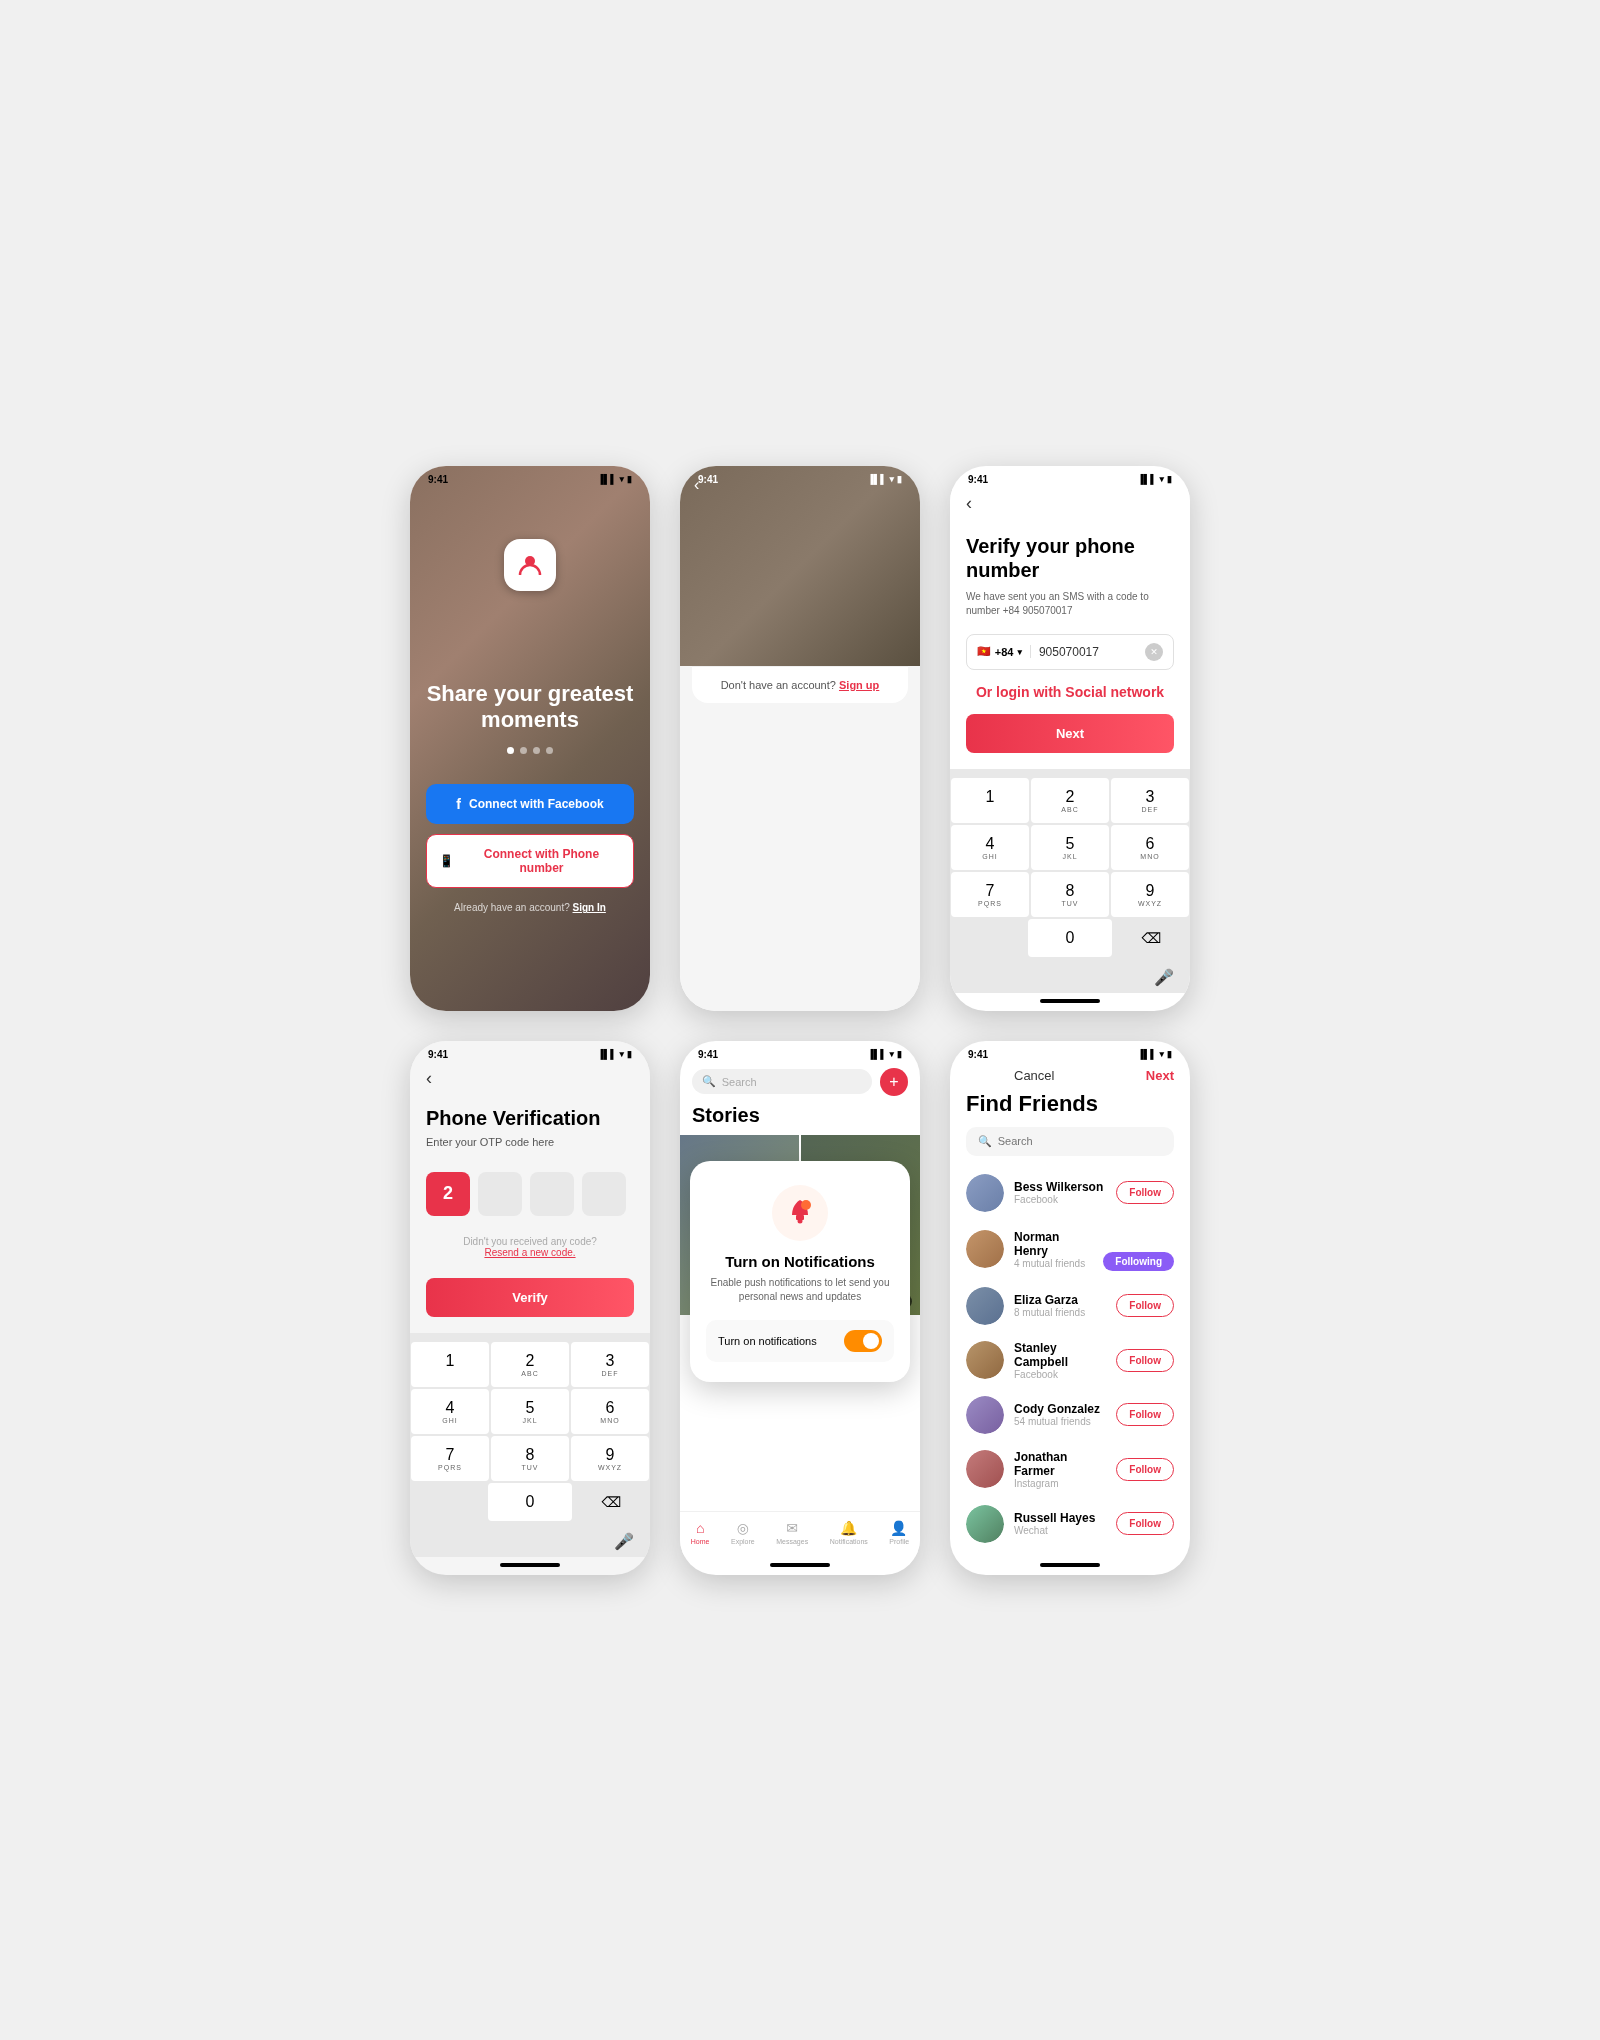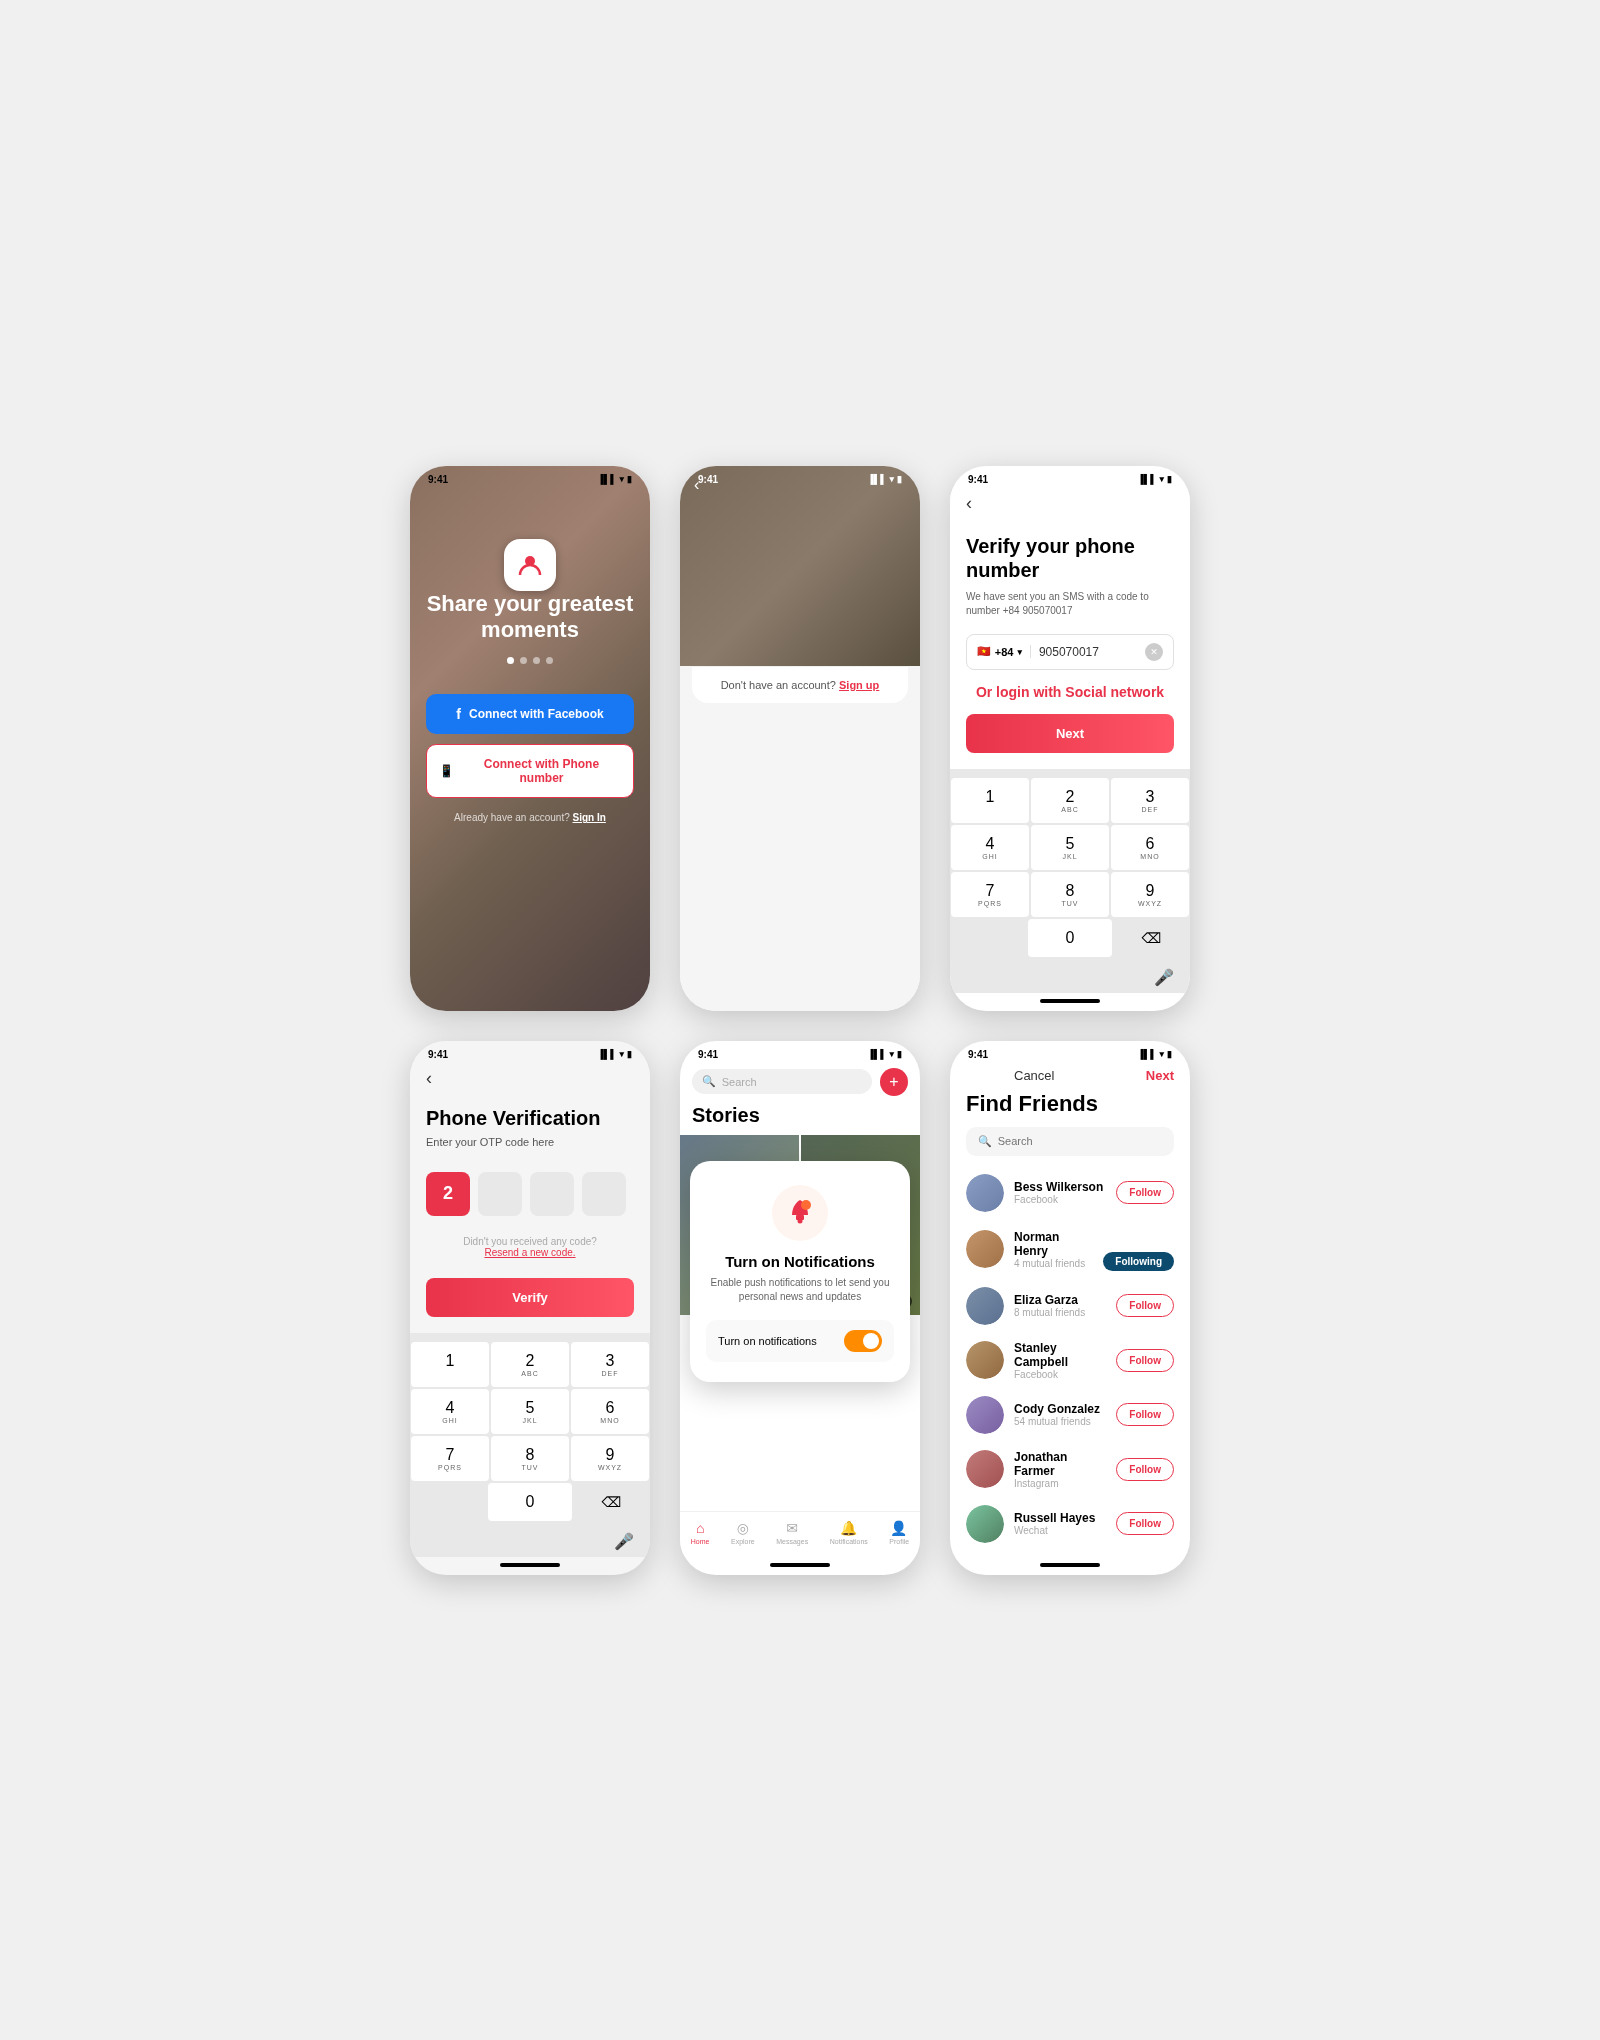--- a/index.html
+++ b/index.html
@@ -62,20 +62,21 @@
       display: flex; align-items: center; justify-content: center;
       margin-top: 30px;
       box-shadow: 0 2px 10px rgba(0,0,0,0.3);
     }
     .app-logo svg { width: 28px; height: 28px; }
     .screen1-title {
       color: #fff;
       font-size: 22px;
       font-weight: 700;
       text-align: center;
+      margin-top: 90px;
       line-height: 1.2;
     }
     .dots {
       display: flex; gap: 6px; margin-top: 14px;
     }
     .dot {
       width: 7px; height: 7px; border-radius: 50%;
       background: rgba(255,255,255,0.5);
     }
     .dot.active { background: #fff; }
@@ -403,21 +404,21 @@
     .follow-btn {
       border: 1.5px solid #e8334a;
       background: transparent;
       color: #e8334a;
       font-size: 10px; font-weight: 600;
       padding: 5px 12px;
       border-radius: 16px;
       cursor: pointer;
     }
     .following-btn {
-      background: #0c4a6e;
+      background: #8b5cf6;
       color: #fff;
       font-size: 10px; font-weight: 600;
       padding: 4px 12px;
       border-radius: 16px;
       border: none;
       cursor: pointer;
       margin-top: 24px;
     }
     .screen-bottom-bar {
       width: 60px; height: 4px;

